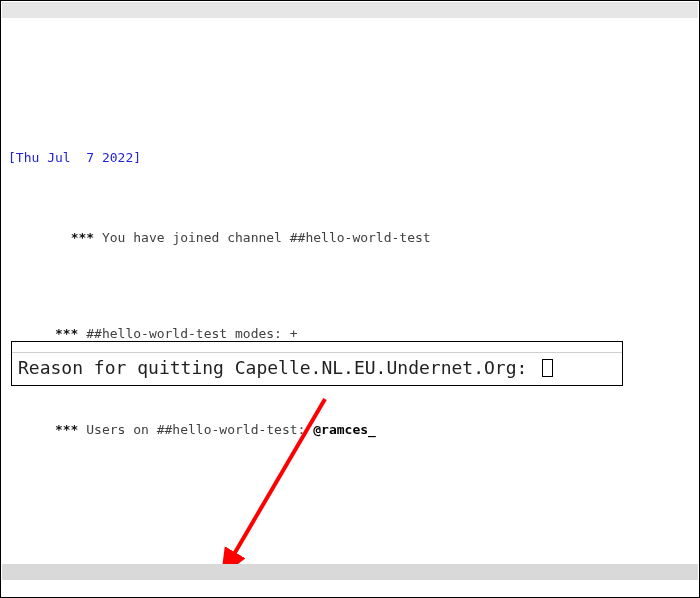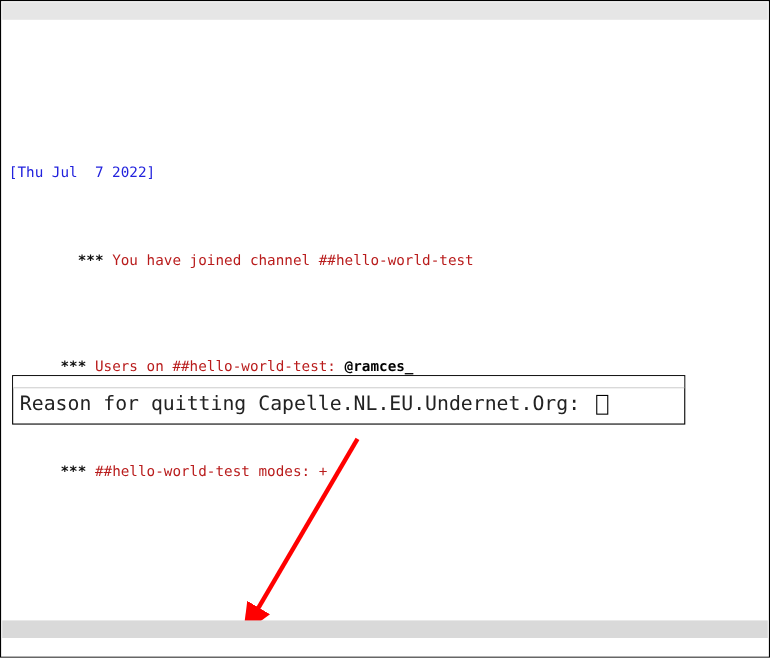--- a/index.html
+++ b/index.html
@@ -42,21 +42,21 @@
     bottom: 34px;
     padding: 4px 6px 0 6px;
     white-space: pre;
     overflow: hidden;
   }
   .date-header { color: #2222dd; }
   .sysmsg-row { display: flex; }
   .sysmsg-row .msg { flex: 0 0 auto; }
   .sysmsg-row .ts  { margin-left: auto; color: #2222dd; }
   .sys-star { color: #111; font-weight: bold; }
-  .sys-text { color: #b91c1c; }
+  .sys-text { color: #404040; }
   .nick-at  { color: #000; font-weight: bold; }
 
   
   .callout {
     position: absolute;
     left: 10px;
     top: 340px;
     width: 612px;
     box-sizing: border-box;
     border: 1px solid #000;
@@ -141,25 +141,25 @@
     <div><br></div>
     <div class="date-header">[Thu Jul  7 2022]</div>
 
     <div class="sysmsg-row">
       <span class="msg">
         <span class="sys-star">*** </span><span class="sys-text">You have joined channel ##hello-world-test</span>
       </span>
     </div>
 
     <div>
-      <span class="sys-star">*** </span><span class="sys-text">Users on ##hello-world-test: </span><span class="nick-at">@ramces_</span>
+      <span class="sys-star">*** </span><span class="sys-text">##hello-world-test modes: +</span>
     </div>
 
     <div>
-      <span class="sys-star">*** </span><span class="sys-text">##hello-world-test modes: +</span>
+      <span class="sys-star">*** </span><span class="sys-text">Users on ##hello-world-test: </span><span class="nick-at">@ramces_</span>
     </div>
 
 
     
 
     
 
     
     
 

